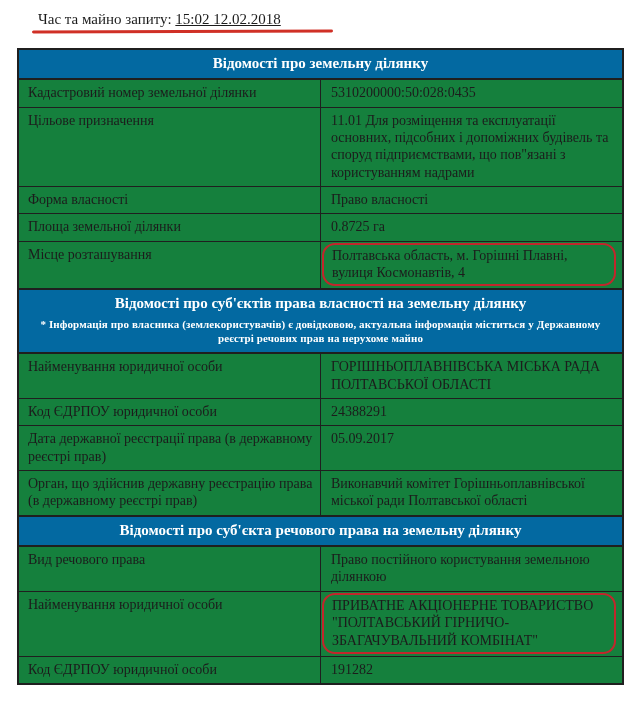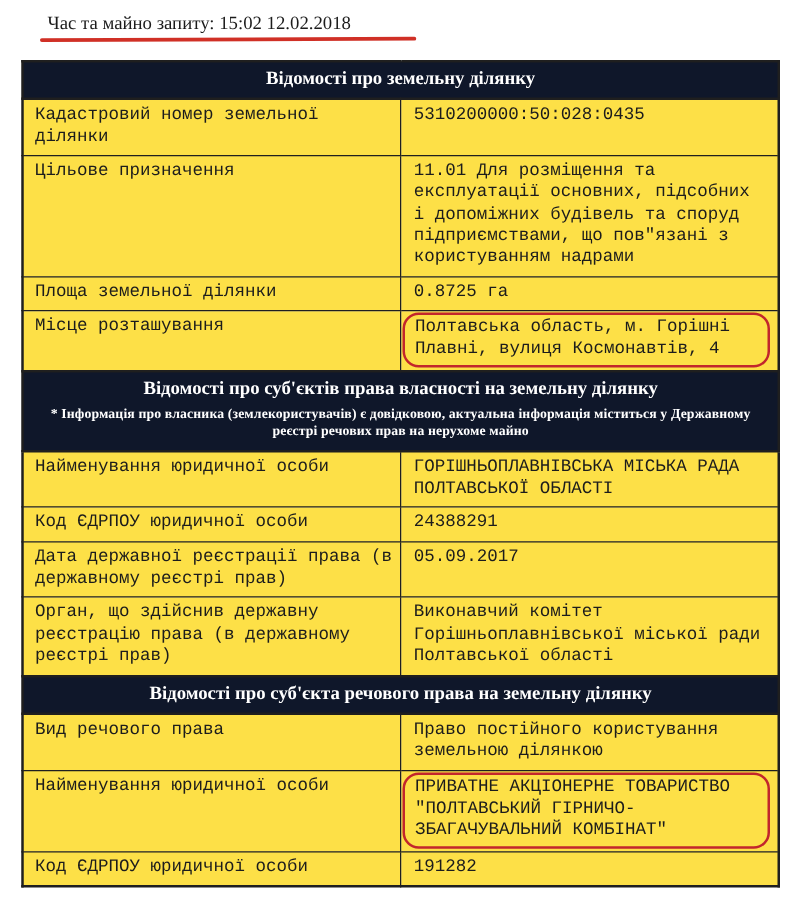--- a/index.html
+++ b/index.html
@@ -18,20 +18,21 @@
 
   
   .request-line {
     position: absolute;
     top: 11px;
     left: 38px;
     font-size: 15px;
     white-space: nowrap;
   }
   .request-line .dt {
+    text-decoration: underline;
     margin-top: 35px;
   }
   .red-underline {
     position: absolute;
     top: 30px;
     left: 32px;
     width: 301px;
     height: 3px;
     background: #d03026;
     border-radius: 2px;
@@ -47,43 +48,42 @@
     border-collapse: collapse;
     table-layout: fixed;
   }
   table.doc, table.doc th, table.doc td {
     border: 2px solid #1f1f1f;
   }
   table.doc td {
     border-width: 1.5px;
   }
   th.section-header {
-    background: #0f172a;
+    background: #0369a1;
     color: #ffffff;
     font-weight: bold;
     font-size: 15px;
     text-align: center;
     padding: 5px 6px 6px 6px;
     line-height: 1.15;
   }
   th.section-header .note {
     display: block;
     font-size: 11px;
     font-weight: bold;
     padding: 4px 4px 1px 4px;
     line-height: 1.3;
     letter-spacing: 0.1px;
   }
   td {
     vertical-align: top;
     font-size: 14px;
     line-height: 1.24;
     padding: 4px 6px 5px 9px;
-    background: #fde047;
-    font-family: Liberation Mono, monospace;
+    background: #15803d;
   }
   td.c-label { width: 48%; }
   td.c-value { width: 52%; padding-left: 10px; }
 
   
   .circled {
     display: inline-block;
     border: 2.5px solid #c2262c;
     border-radius: 13px;
     padding: 2px 9px 3px 8px;
@@ -105,20 +105,24 @@
       <tr>
     <th class="section-header" colspan="2">Відомості про земельну ділянку</th>
   </tr>
   <tr>
     <td class="c-label">Кадастровий номер земельної ділянки</td>
     <td class="c-value">5310200000:50:028:0435</td>
   </tr>
   <tr>
     <td class="c-label">Цільове призначення</td>
     <td class="c-value">11.01 Для розміщення та експлуатації основних, підсобних і допоміжних будівель та споруд підприємствами, що пов"язані з користуванням надрами</td>
+  </tr>
+  <tr>
+    <td class="c-label">Форма власності</td>
+    <td class="c-value">Право власності</td>
   </tr>
   <tr>
     <td class="c-label">Площа земельної ділянки</td>
     <td class="c-value">0.8725 га</td>
   </tr>
   <tr>
     <td class="c-label">Місце розташування</td>
     <td class="c-value">
       <span class="circled">Полтавська область, м. Горішні Плавні, вулиця Космонавтів, 4</span>
     </td>

